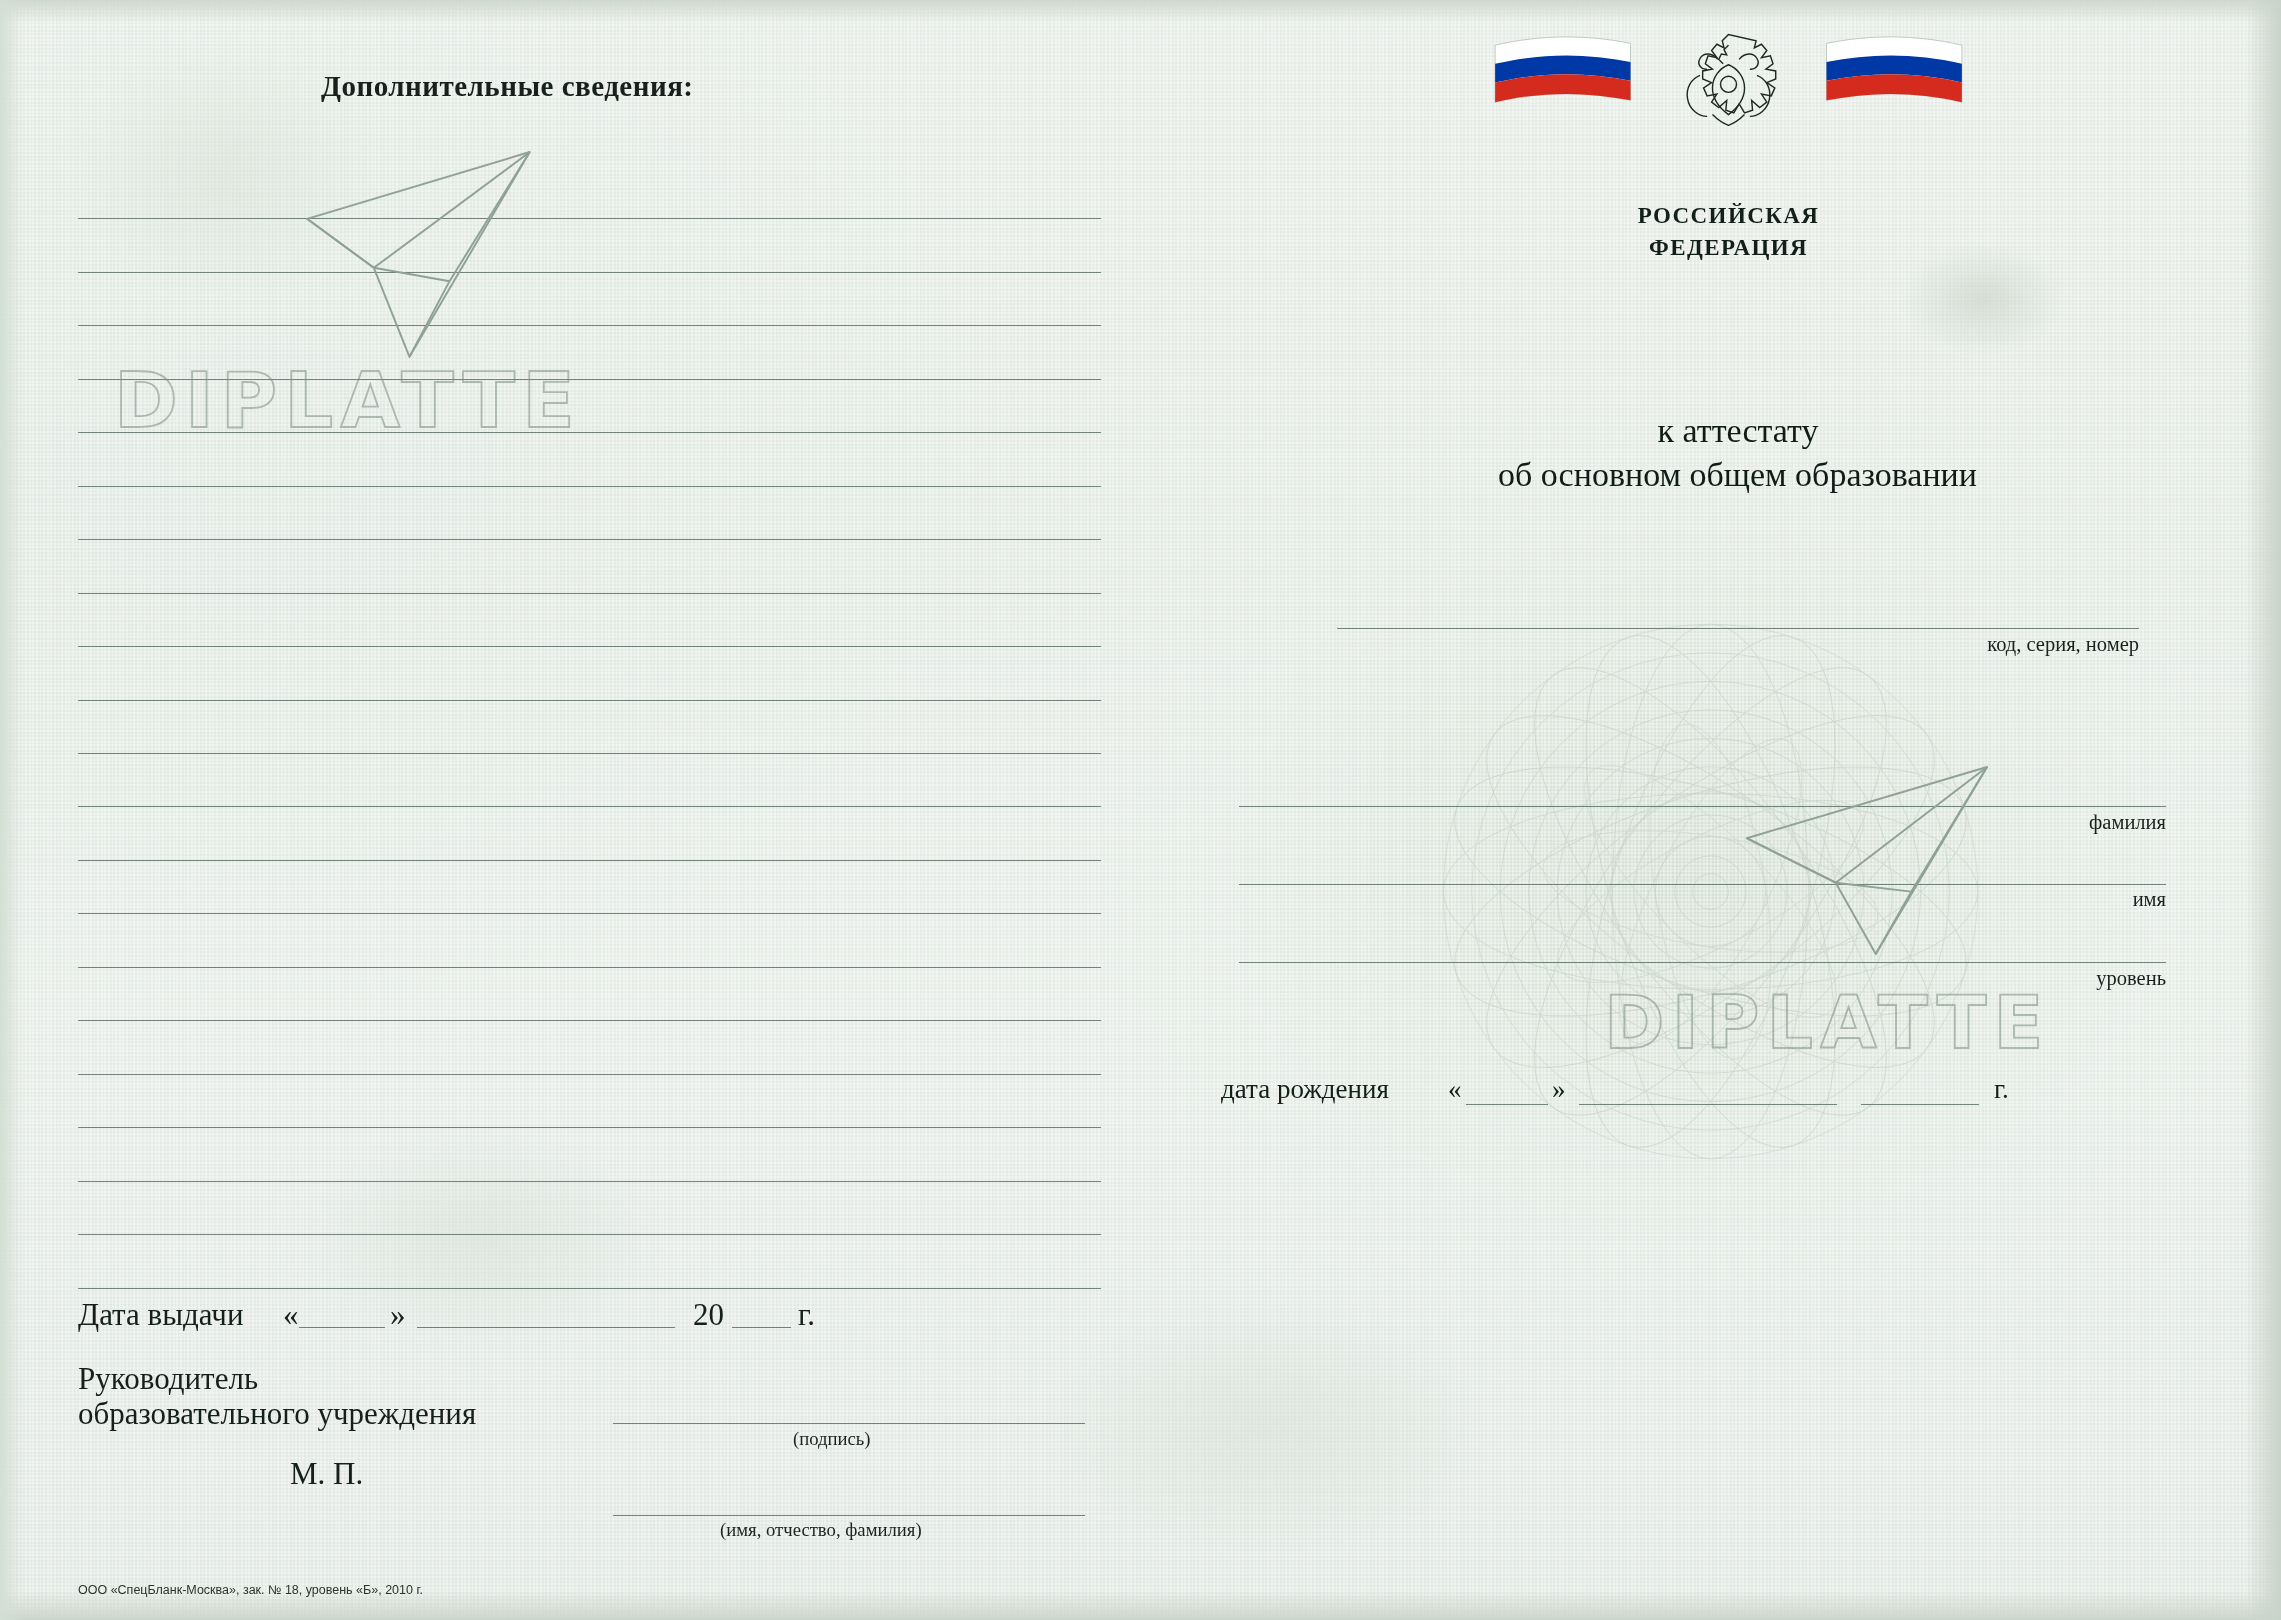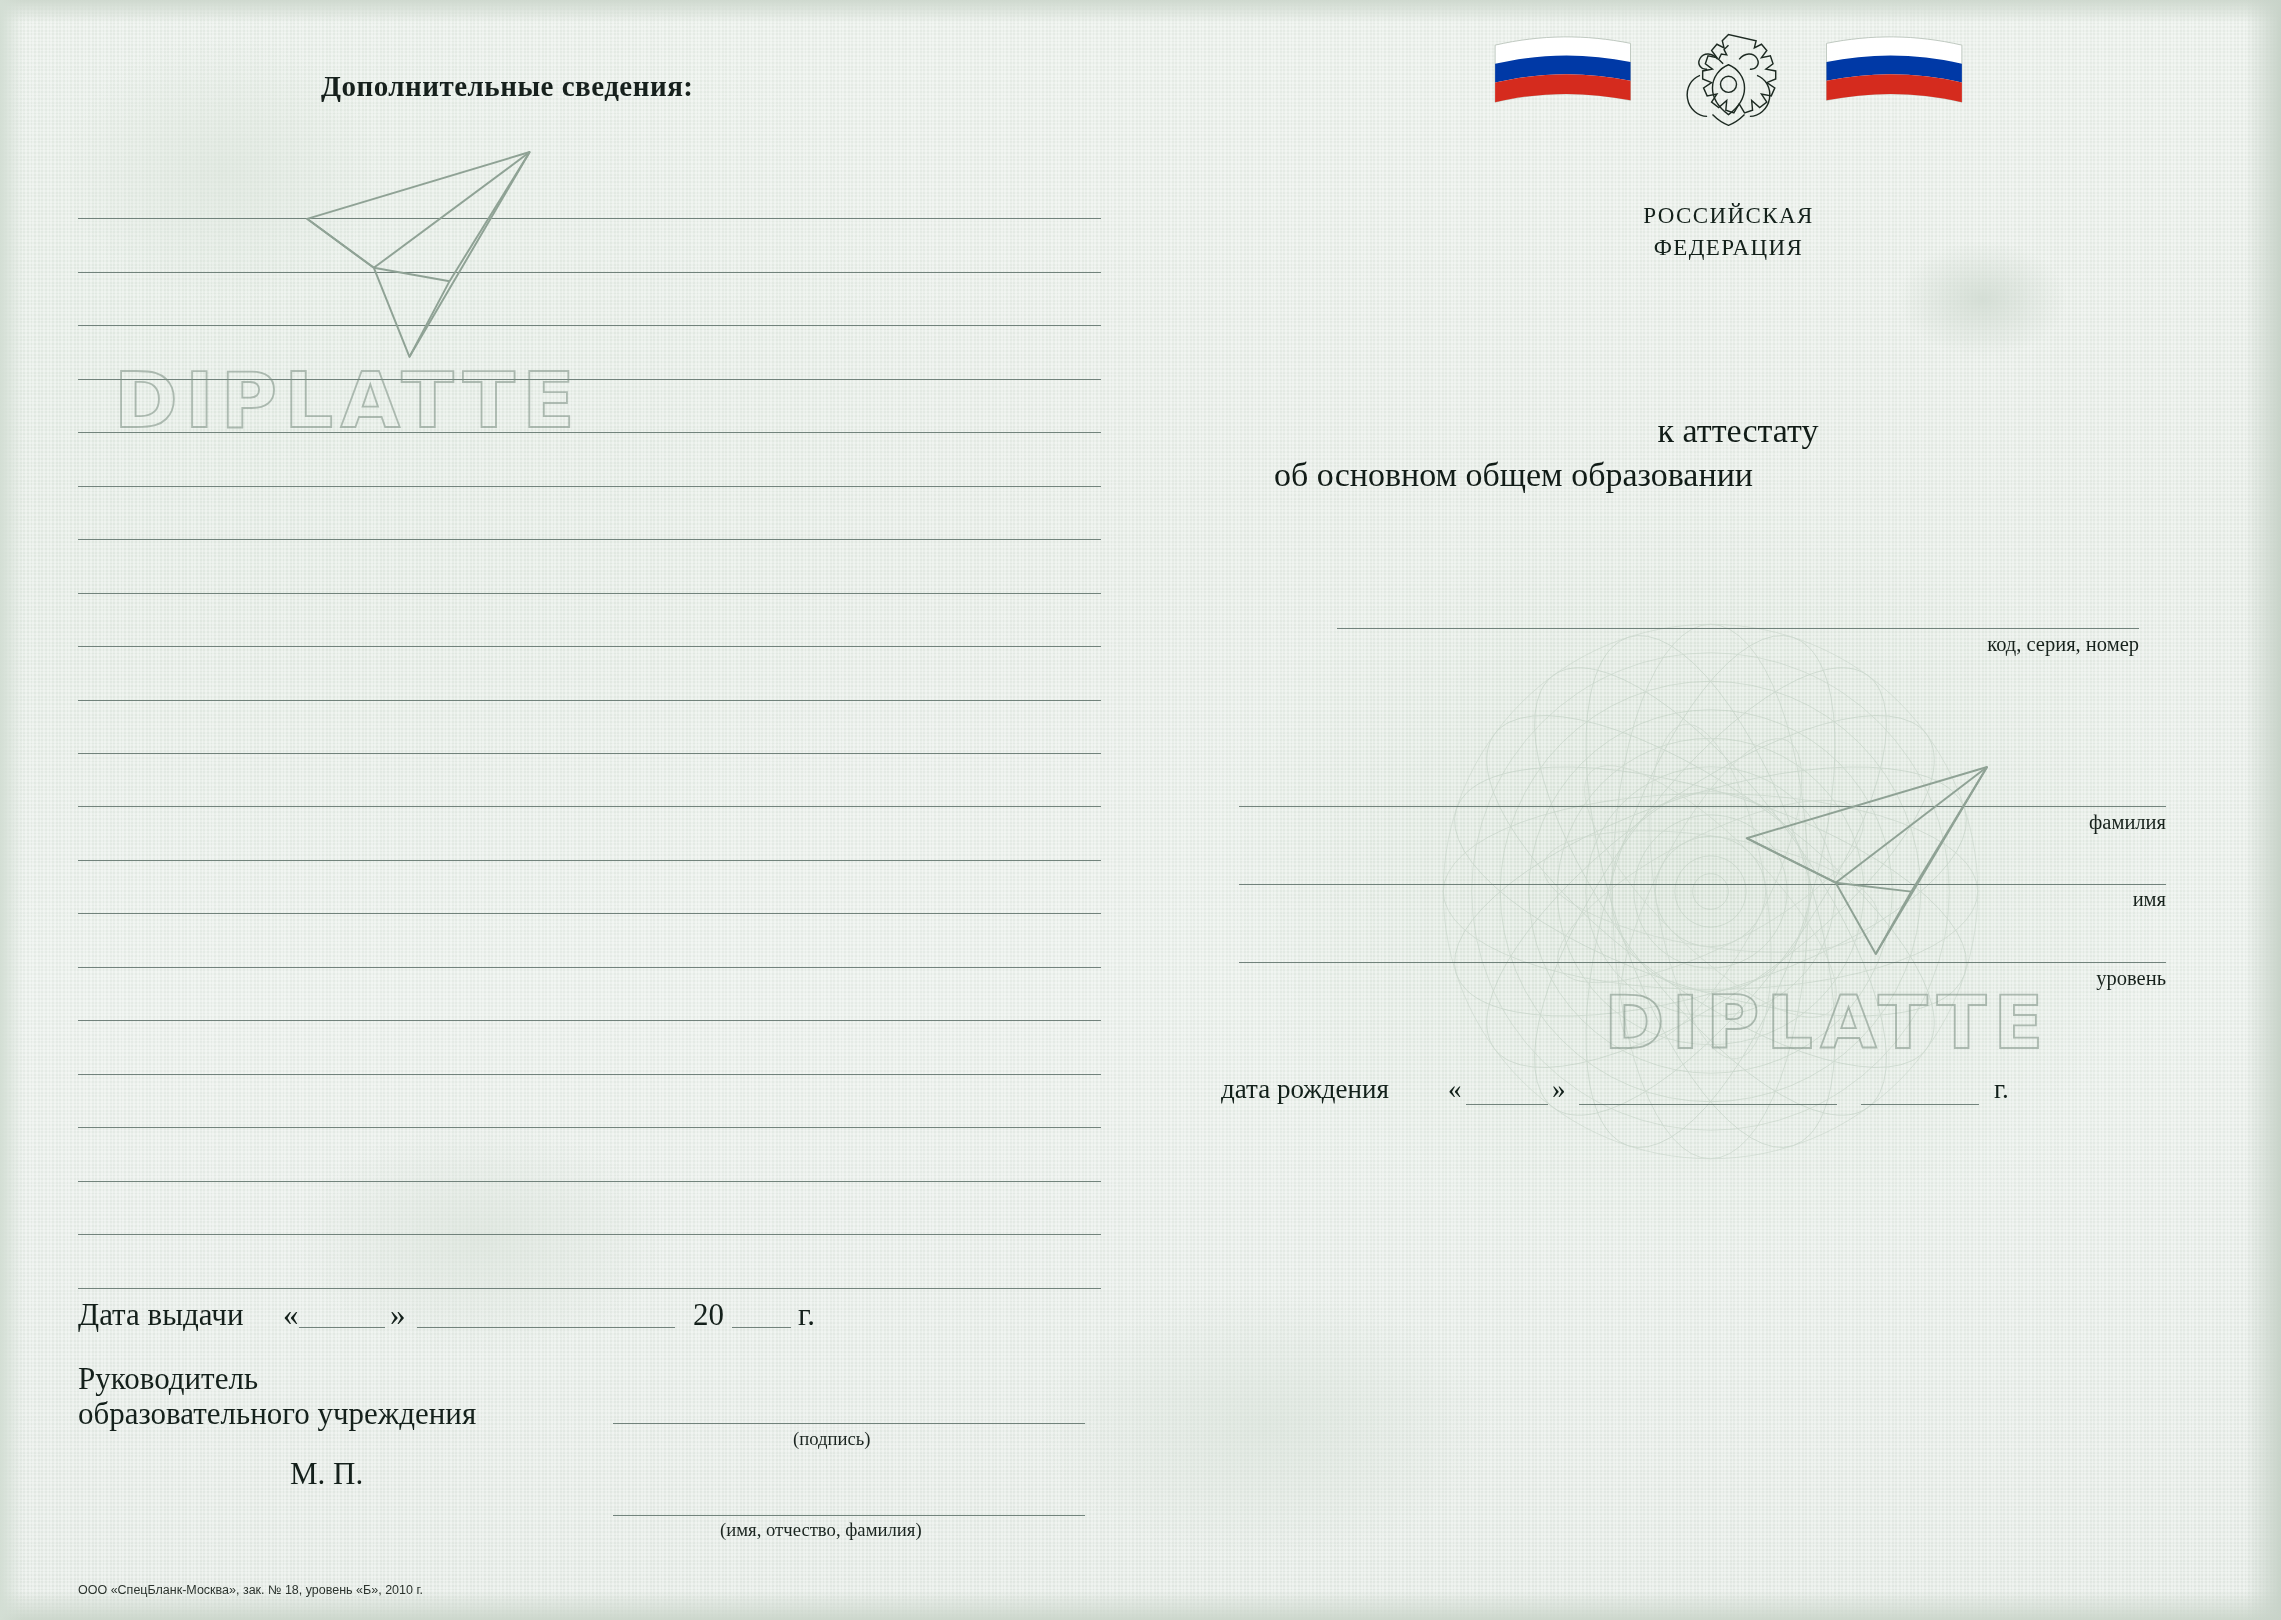--- a/index.html
+++ b/index.html
@@ -120,21 +120,21 @@
     font-size: 18.7px;
     color: #1b2520;
     white-space: nowrap;
   }
 
   
   .flag-wrap { position: absolute; left: 1488px; top: 28.5px; width: 481px; height: 116px; }
   .rf-line {
     position: absolute;
     font-family: "Liberation Serif", serif;
-    font-weight: normal;
+    font-weight: bold;
     font-size: 23px;
     letter-spacing: 1.4px;
     color: #13201a;
     text-align: center;
     width: 481px;
     left: 1488px;
   }
   .prilozhenie {
     position: absolute;
     left: 1337px;
@@ -153,21 +153,21 @@
     width: 802px;
     text-align: center;
     font-size: 34px;
     color: #111c17;
   }
   .sub2 {
     position: absolute;
     left: 1274px;
     top: 456px;
     width: 927px;
-    text-align: left;
+    text-align: center;
     font-size: 34px;
     color: #111c17;
   }
   .caption {
     position: absolute;
     font-size: 20.5px;
     color: #17221c;
     text-align: right;
     white-space: nowrap;
   }

